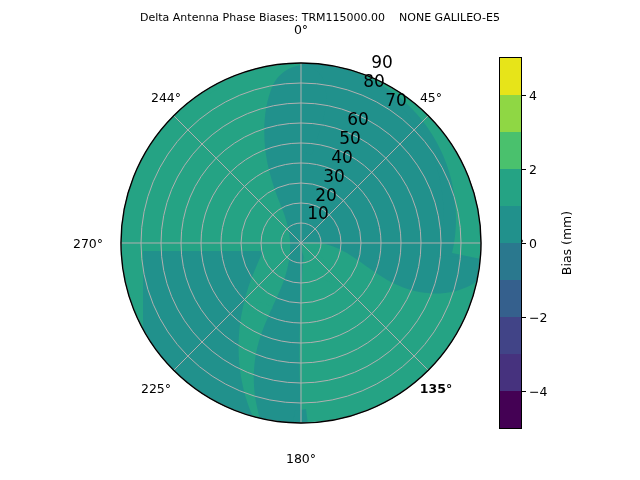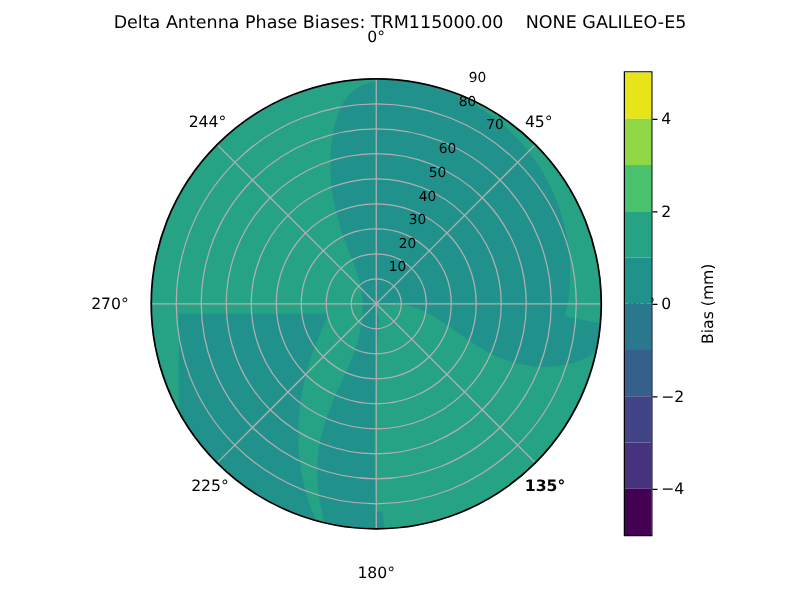--- a/index.html
+++ b/index.html
@@ -16,21 +16,21 @@
     color: #000000;
   }
 
   
   #figure-title {
     position: absolute;
     left: 0;
     top: 9px;
     width: 640px;
     text-align: center;
-    font-size: 14px;
+    font-size: 11px;
     line-height: 18px;
     color: #000000;
     white-space: pre;
     letter-spacing: 0px;
   }
 
   
   #polar-axes {
     position: absolute;
     left: 113px;
@@ -54,21 +54,21 @@
     font-size: 12.5px;
     line-height: 13px;
     color: #000000;
     white-space: nowrap;
     transform: translate(-50%, -50%);
   }
 
   
   .radial-label {
     position: absolute;
-    font-size: 11px;
+    font-size: 17px;
     line-height: 13px;
     color: #000000;
     white-space: nowrap;
     transform: translate(-50%, -50%);
   }
 
   
   #colorbar-axes {
     position: absolute;
     left: 499px;
@@ -240,21 +240,21 @@
     </g>
 
     <circle cx="188" cy="188" r="180" fill="none" stroke="#000000" stroke-width="1.4"></circle>
   </svg>
 
   <div class="angle-label" style="left:188px; top:-26px;">0°</div>
   <div class="angle-label" style="left:318px; top:42px;">45°</div>
   <div class="angle-label" style="left:400px; top:188px;">90°</div>
   <div class="angle-label" style="left:323px; top:333px;font-weight:bold;">135°</div>
   <div class="angle-label" style="left:188px; top:403px;">180°</div>
-  <div class="angle-label" style="left:55px; top:333px;text-align:center;">225°</div>
+  <div class="angle-label" style="left:43px; top:333px;text-align:center;">225°</div>
   <div class="angle-label" style="left:-25px; top:188px;">270°</div>
   <div class="angle-label" style="left:53px; top:42px;">244°</div>
 
   <div class="radial-label" style="left:205px; top:158px;">10</div>
   <div class="radial-label" style="left:213px; top:140px;">20</div>
   <div class="radial-label" style="left:221px; top:121px;">30</div>
   <div class="radial-label" style="left:229px; top:102px;">40</div>
   <div class="radial-label" style="left:237px; top:83px;">50</div>
   <div class="radial-label" style="left:245px; top:64px;">60</div>
   <div class="radial-label" style="left:253px; top:45px;margin-left:30px;">70</div>

